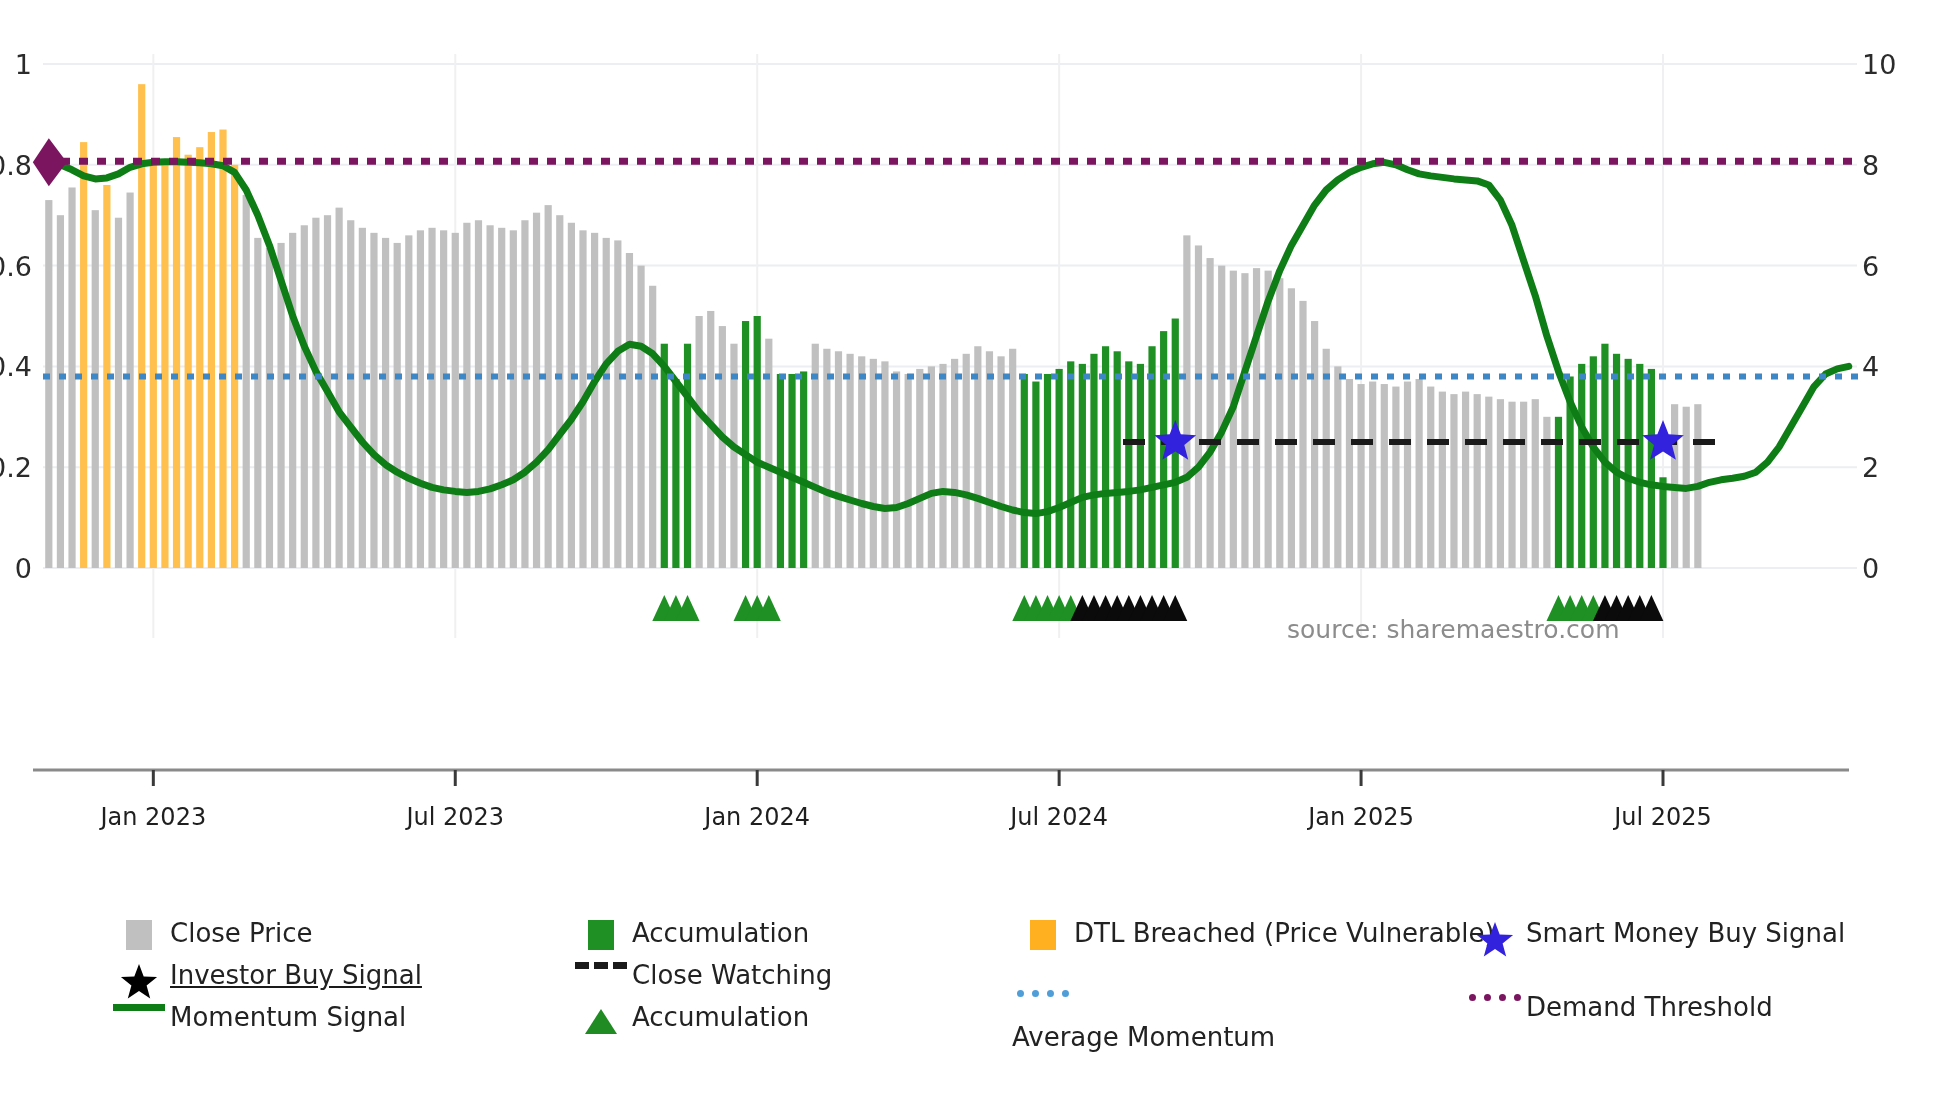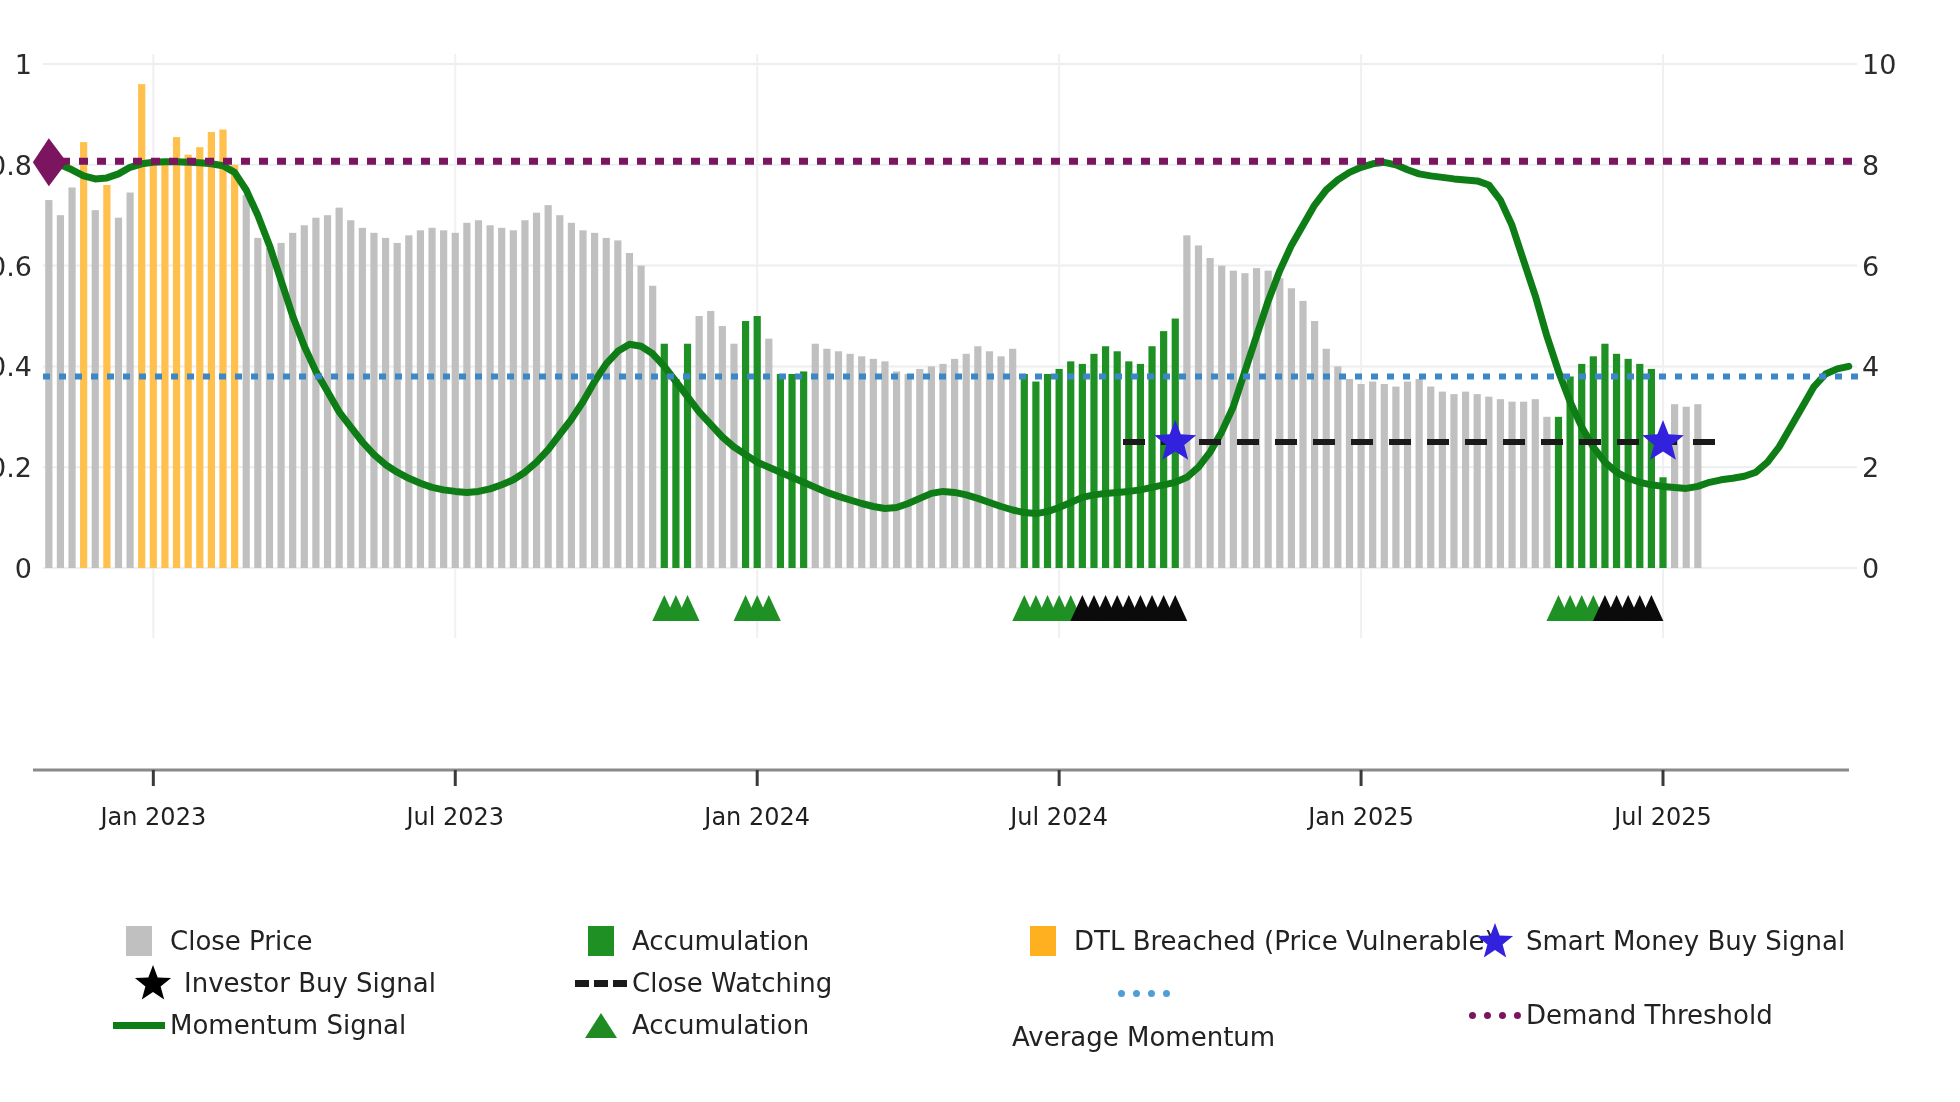--- a/index.html
+++ b/index.html
@@ -14,21 +14,21 @@
   .xtick{font-size:24px;fill:#1f1f1f;font-family:"DejaVu Sans",sans-serif;}
   .source-note{
     position:absolute;font-size:25px;color:#8c8c8c;
     font-family:"DejaVu Sans",sans-serif;white-space:nowrap;
   }
   
   #legend{
     position:absolute;left:108px;top:920px;width:1800px;height:150px;
   }
   .legend-row{position:absolute;left:0;width:1800px;height:42px;}
-  .legend-item{position:absolute;display:flex;align-items:center;height:42px;}
+  .legend-item{position:absolute;display:flex;align-items:flex-start;height:42px;}
   .legend-label{
     font-size:26px;color:#222;white-space:nowrap;
     font-family:"DejaVu Sans",sans-serif;line-height:1;
   }
   .key{width:62px;display:flex;align-items:center;justify-content:center;flex:0 0 62px;}
   .sw-rect{width:26px;height:30px;display:block;}
   .sw-line{width:52px;height:7px;display:block;}
   .sw-dashline{width:52px;height:0;border-top:7px dashed;display:block;}
   .sw-dotline{width:52px;height:0;border-top:7px dotted;display:block;}
   .glyph{display:block;}
@@ -249,20 +249,21 @@
       <text x="32" y="174.79999999999995" text-anchor="end" class="ytick">0.8</text>
       <text x="32" y="74" text-anchor="end" class="ytick">1</text>
       <text x="1862" y="578" text-anchor="start" class="ytick">0</text>
       <text x="1862" y="477.2" text-anchor="start" class="ytick">2</text>
       <text x="1862" y="376.4" text-anchor="start" class="ytick">4</text>
       <text x="1862" y="275.6" text-anchor="start" class="ytick">6</text>
       <text x="1862" y="174.79999999999995" text-anchor="start" class="ytick">8</text>
       <text x="1862" y="74" text-anchor="start" class="ytick">10</text>
     </svg>
 
+  <div class="source-note" id="source-note" style="left:1287px;top:615px;">source: sharemaestro.com</div>
 
   <div id="legend">
       <div class="legend-row" style="top: 0px;">
         <div class="legend-item" style="left: 0px;">
           <span class="key">
             <span class="sw-rect" style="background: rgb(192, 192, 192);"></span>
           </span>
           <span class="legend-label">Close Price</span>
         </div>
         <div class="legend-item" style="left: 462px;">
@@ -280,21 +281,21 @@
         <div class="legend-item" style="left: 1356px;">
           <span class="key">
             <svg class="glyph" width="40" height="40" viewBox="0 0 40 40">
               <polygon points="20.0,2.0 24.7,14.5 38.1,15.1 27.6,23.5 31.2,36.4 20.0,29.0 8.8,36.4 12.4,23.5 1.9,15.1 15.3,14.5" fill="#3322dd"></polygon>
             </svg>
           </span>
           <span class="legend-label">Smart Money Buy Signal</span>
         </div>
       </div>
       <div class="legend-row" style="top: 42px;">
-        <div class="legend-item" style="left: 14px;">
+        <div class="legend-item" style="left: 0px; text-decoration: underline;">
           <span class="key">
             <svg class="glyph" width="40" height="40" viewBox="0 0 40 40">
               <polygon points="20.0,2.0 24.7,14.5 38.1,15.1 27.6,23.5 31.2,36.4 20.0,29.0 8.8,36.4 12.4,23.5 1.9,15.1 15.3,14.5" fill="#000000"></polygon>
             </svg>
           </span>
           <span class="legend-label">Investor Buy Signal</span>
         </div>
         <div class="legend-item" style="left: 462px;">
           <span class="key">
             <span class="sw-dashline" style="border-top-color: rgb(26, 26, 26);"></span>

